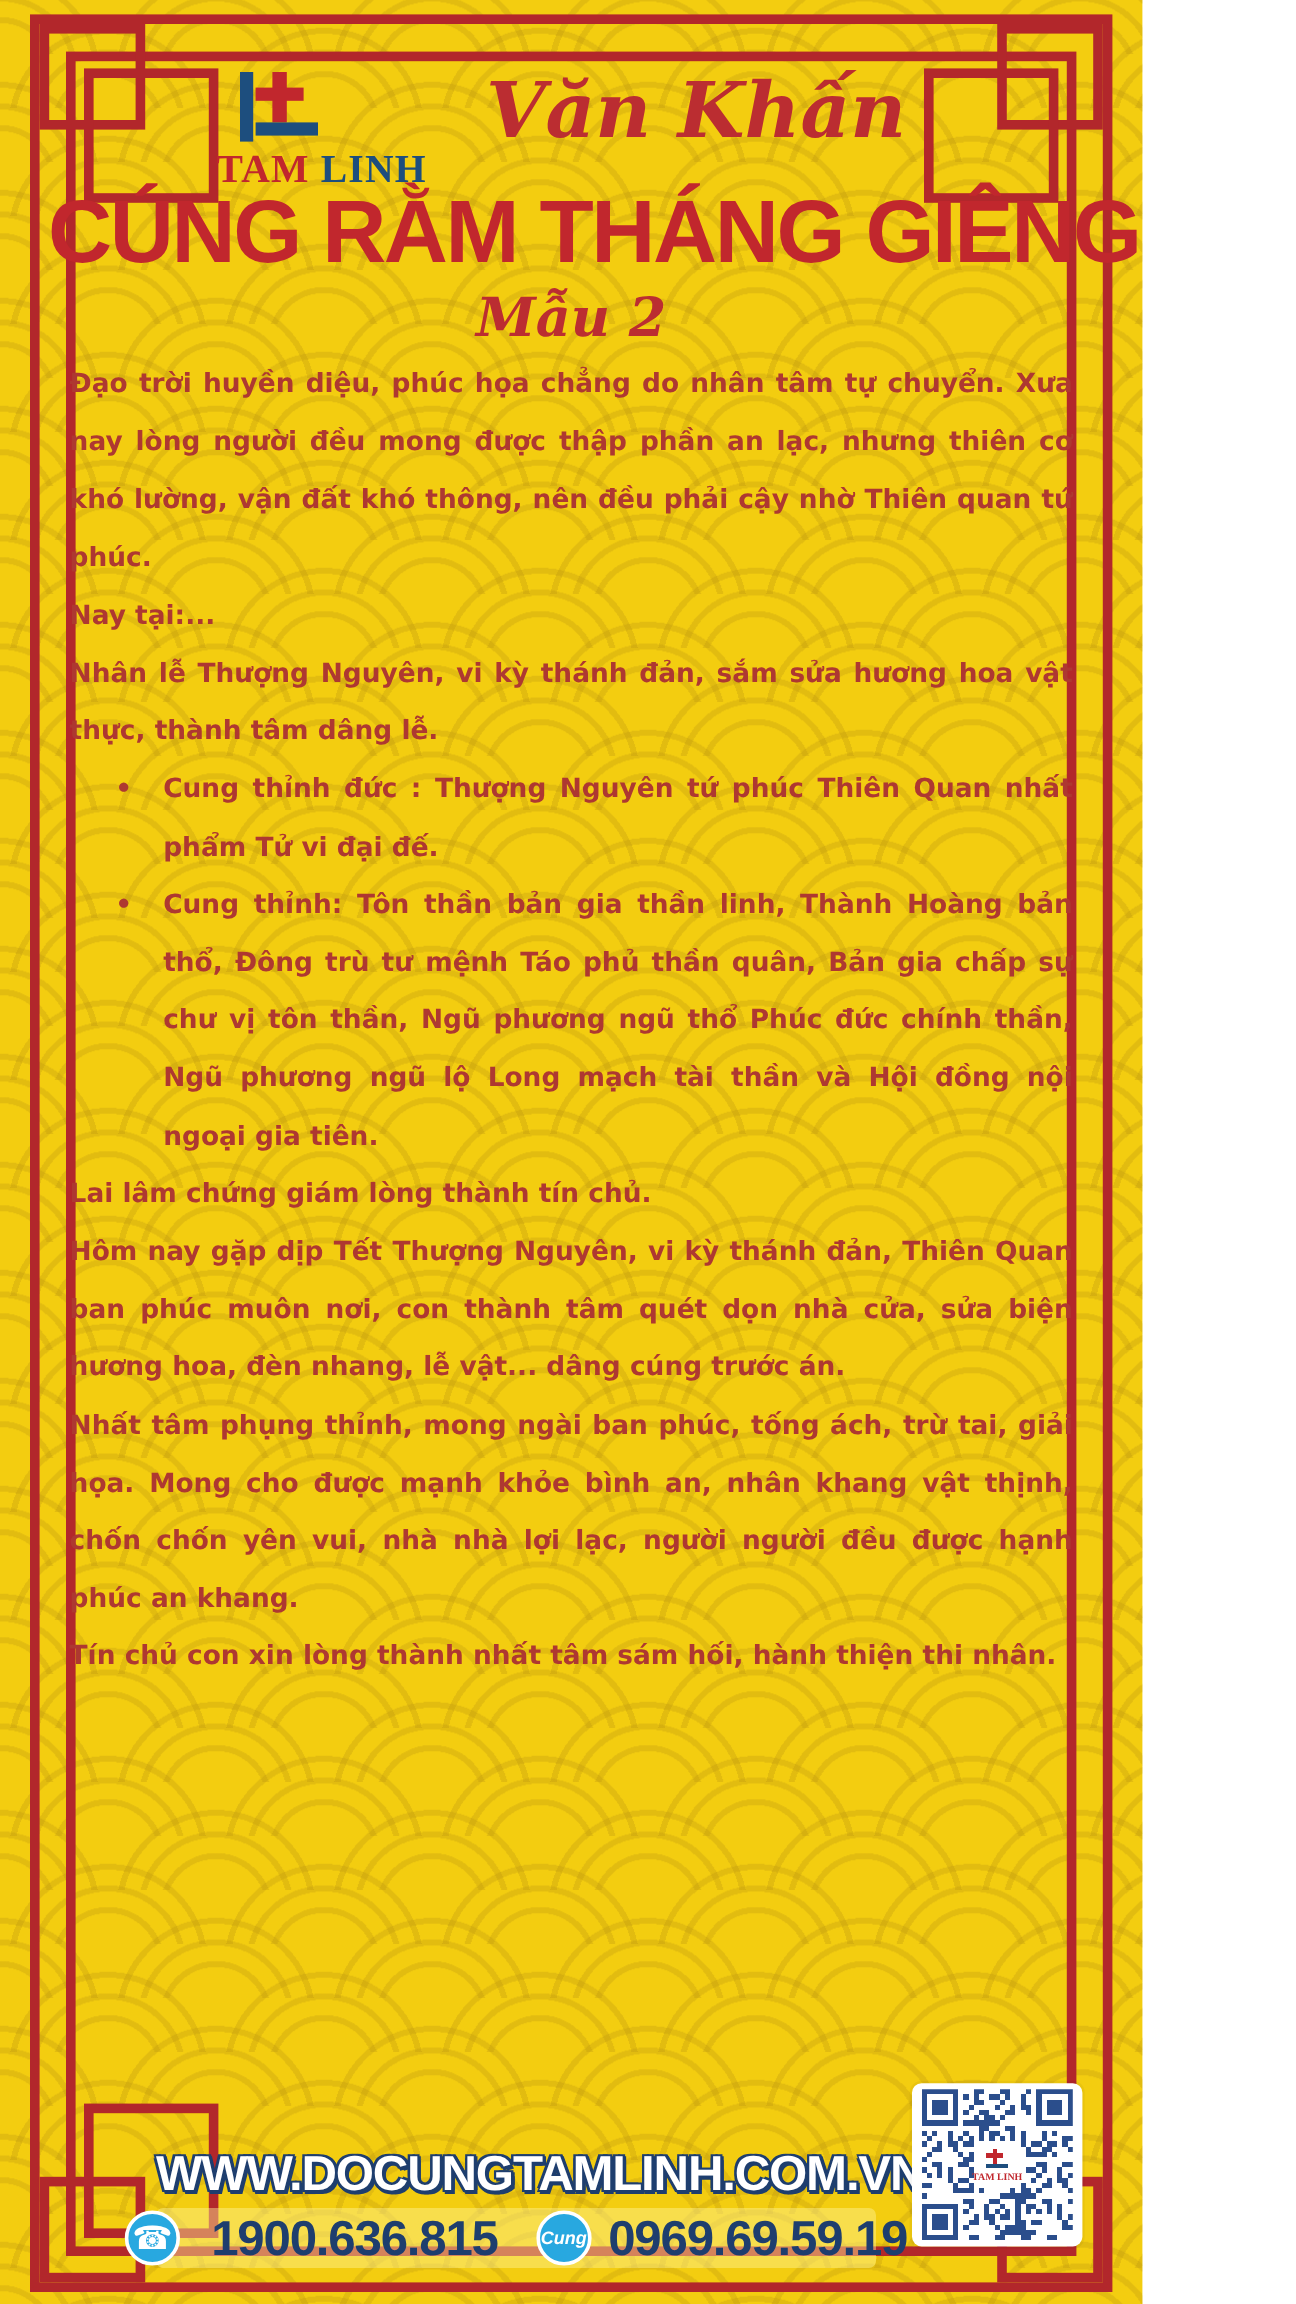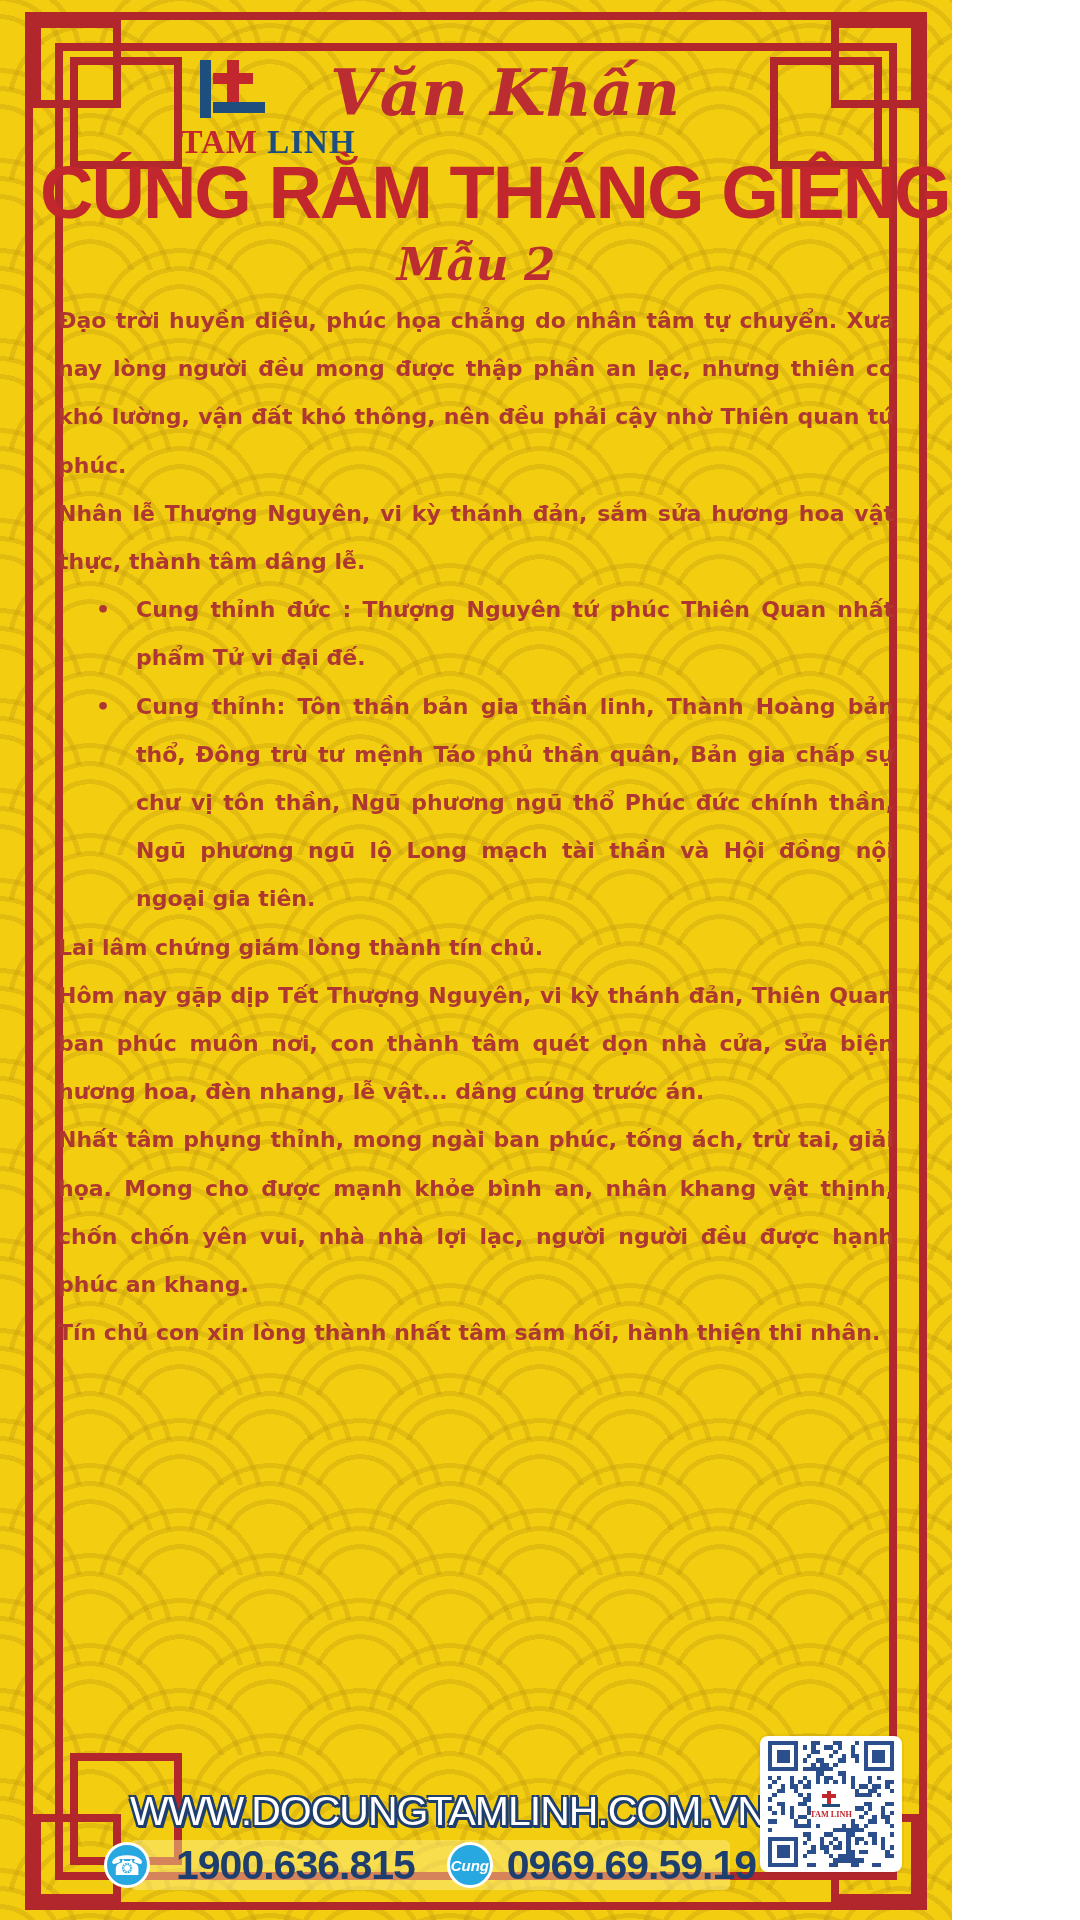--- a/index.html
+++ b/index.html
@@ -30,21 +30,21 @@
   .logo-mark{position:relative;width:70px;height:60px;margin:0 auto 4px 52px;}
   .lm{position:absolute;}
   .lm.bar-v{left:0;top:0;width:11px;height:58px;background:#1D4E7E;}
   .lm.stem{left:27px;top:0;width:12px;height:42px;background:#C1272D;}
   .lm.cross{left:13px;top:13px;width:40px;height:11px;background:#C1272D;}
   .lm.base{left:13px;top:42px;width:52px;height:11px;background:#1D4E7E;}
   .logo-text{font-family:"Liberation Serif",serif;font-weight:bold;font-size:33px;letter-spacing:1px;white-space:nowrap;}
   .logo-text .t-red{color:#C1272D;}
   .logo-text .t-blue{color:#1D4E7E;}
   .script-title{
-    position:absolute;left:330px;top:58px;width:500px;text-align:left;
+    position:absolute;left:330px;top:58px;width:500px;text-align:center;
     font-family:"DejaVu Serif",serif;font-style:italic;font-weight:bold;
     font-size:64px;color:#BB2D31;line-height:1.1;
   }
   .main-title{
     position:absolute;left:40px;right:40px;top:150px;text-align:center;
     font-family:"Liberation Sans",sans-serif;font-weight:900;
     font-size:74px;letter-spacing:-2px;color:#C1272D;white-space:nowrap;
   }
   .subtitle{
     position:absolute;left:0;right:0;top:238px;text-align:center;
@@ -58,21 +58,21 @@
     font-size:22px;line-height:48.2px;color:#AE3831;
     text-align:justify;
   }
   .para{text-align:justify;}
   .bullet-row{display:flex;}
   .bullet-marker{width:40px;padding-left:38px;flex:0 0 auto;}
   .bullet-text{flex:1 1 auto;text-align:justify;}
   
   .website{
     position:absolute;left:130px;top:1788px;width:600px;text-align:center;
-    font-family:"Liberation Sans",sans-serif;font-weight:400;font-size:41px;letter-spacing:-1px;
+    font-family:"Liberation Sans",sans-serif;font-weight:700;font-size:41px;letter-spacing:-1px;
     color:#ffffff;white-space:nowrap;
     text-shadow:3px 3px 0 #1E3E6E,-2px -2px 0 #1E3E6E,2px -2px 0 #1E3E6E,-2px 2px 0 #1E3E6E,2px 2px 0 #1E3E6E,0 3px 0 #1E3E6E,3px 0 0 #1E3E6E;
     z-index:6;
   }
   .contact-row{
     position:absolute;left:130px;top:1840px;width:600px;height:50px;z-index:6;
     display:flex;align-items:center;justify-content:center;gap:14px;
     background:rgba(255,243,150,.45);border-radius:6px;
   }
   .badge{
@@ -122,20 +122,21 @@
       <span class="t-blue">LINH</span>
     </div>
   </div>
 
   <div class="script-title">Văn Khấn</div>
   <div class="main-title">CÚNG RẰM THÁNG GIÊNG</div>
   <div class="subtitle">Mẫu 2</div>
 
   <div class="prayer">
       <div class="para">Đạo trời huyền diệu, phúc họa chẳng do nhân tâm tự chuyển. Xưa nay lòng người đều mong được thập phần an lạc, nhưng thiên cơ khó lường, vận đất khó thông, nên đều phải cậy nhờ Thiên quan tứ phúc.</div>
+      <div class="para">Nay tại:...</div>
       <div class="para">Nhân lễ Thượng Nguyên, vi kỳ thánh đản, sắm sửa hương hoa vật thực, thành tâm dâng lễ.</div>
       <div class="bullet-row">
         <div class="bullet-marker">•</div>
         <div class="bullet-text">Cung thỉnh đức : Thượng Nguyên tứ phúc Thiên Quan nhất phẩm Tử vi đại đế.</div>
       </div>
       <div class="bullet-row">
         <div class="bullet-marker">•</div>
         <div class="bullet-text">Cung thỉnh: Tôn thần bản gia thần linh, Thành Hoàng bản thổ, Đông trù tư mệnh Táo phủ thần quân, Bản gia chấp sự chư vị tôn thần, Ngũ phương ngũ thổ Phúc đức chính thần, Ngũ phương ngũ lộ Long mạch tài thần và Hội đồng nội ngoại gia tiên.</div>
       </div>
       <div class="para">Lai lâm chứng giám lòng thành tín chủ.</div>

